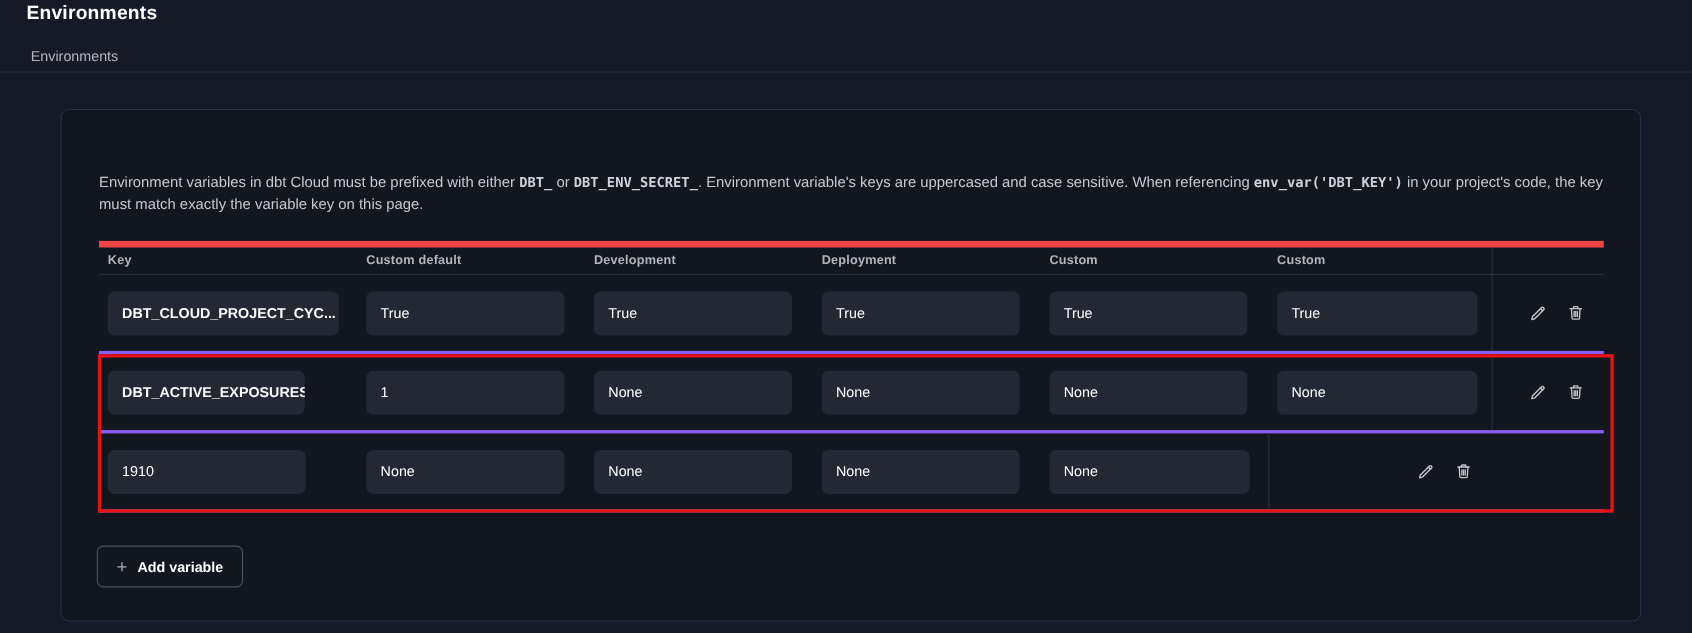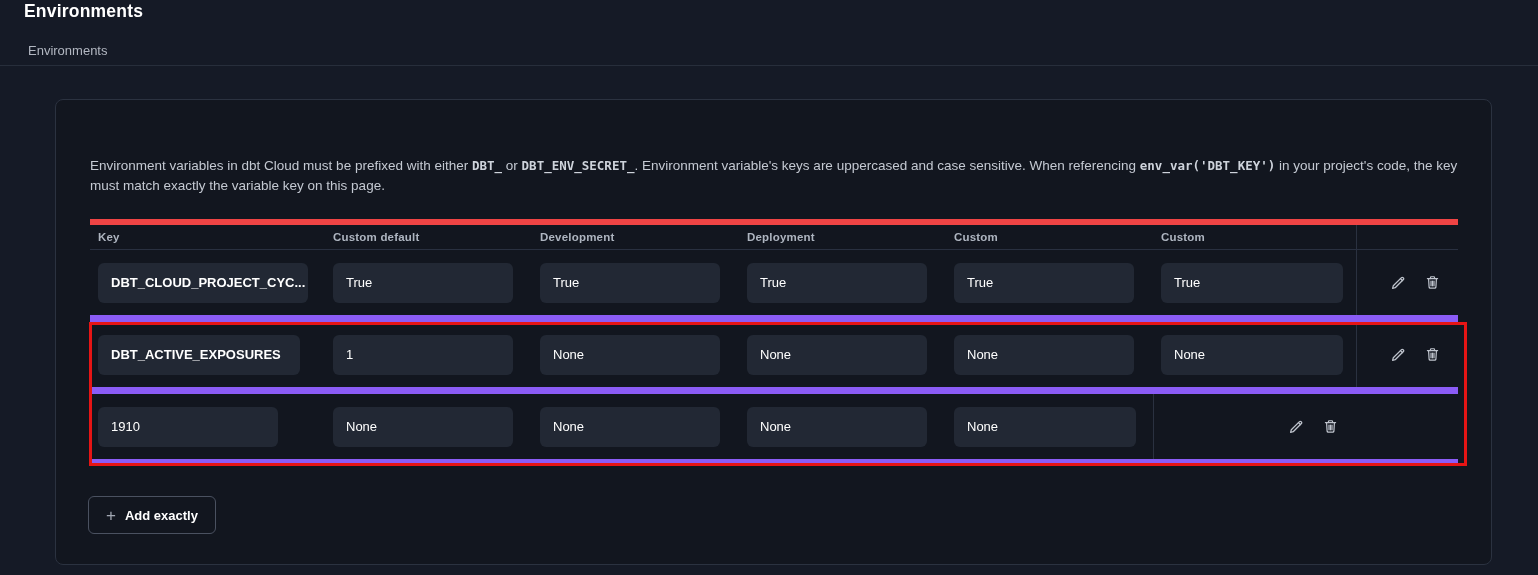--- a/index.html
+++ b/index.html
@@ -55,21 +55,21 @@
     align-items:center;
   }
   .thead {
     height:31px;
     border-top:6px solid #ef4444; border-bottom:1px solid #293040;
   }
   .th {
     font-size:11.5px; font-weight:bold; color:#aeb5c0;
     padding-left:8px; letter-spacing:.2px;
   }
-  .trow { height:72px; border-bottom:7px solid #8b5cf6;text-align:center; }
+  .trow { height:72px; border-bottom:3px solid #8b5cf6;text-align:center; }
   .chip {
     height:40px; background:#222834; border-radius:6px;
     display:flex; align-items:center; padding:0 13px;
     font-size:13px; color:#ffffff; margin-left:8px;
     white-space:nowrap; overflow:hidden;
   }
   .chip.key { width:210px; font-weight:bold; }
   .chip.val { width:180px; }
   .actions-cell {
     align-self:stretch; display:flex; align-items:center;
@@ -156,21 +156,21 @@
               <line x1="6.6" y1="6.7" x2="6.6" y2="11.1"></line>
               <line x1="8" y1="6.7" x2="8" y2="11.1"></line>
               <line x1="9.4" y1="6.7" x2="9.4" y2="11.1"></line>
             </svg>
         </button>
       </div>
     </div>
 
     <div class="grid-row trow">
       <div>
-          <div class="chip key" style="width:202px">DBT_ACTIVE_EXPOSURES</div>
+          <div class="chip key" style="width:179px">DBT_ACTIVE_EXPOSURES</div>
         </div>
       <div>
           <div class="chip val">1</div>
         </div>
       <div>
           <div class="chip val">None</div>
         </div>
       <div>
           <div class="chip val">None</div>
         </div>
@@ -235,16 +235,16 @@
         </button>
       </div>
     </div>
 
   </div>
 
   <div class="highlight-box"></div>
 
   <button class="add-btn">
     <span class="plus">+</span>
-    <span>Add exactly</span>
+    <span>Add variable</span>
   </button>
 
 </div>
 
 </body></html>

